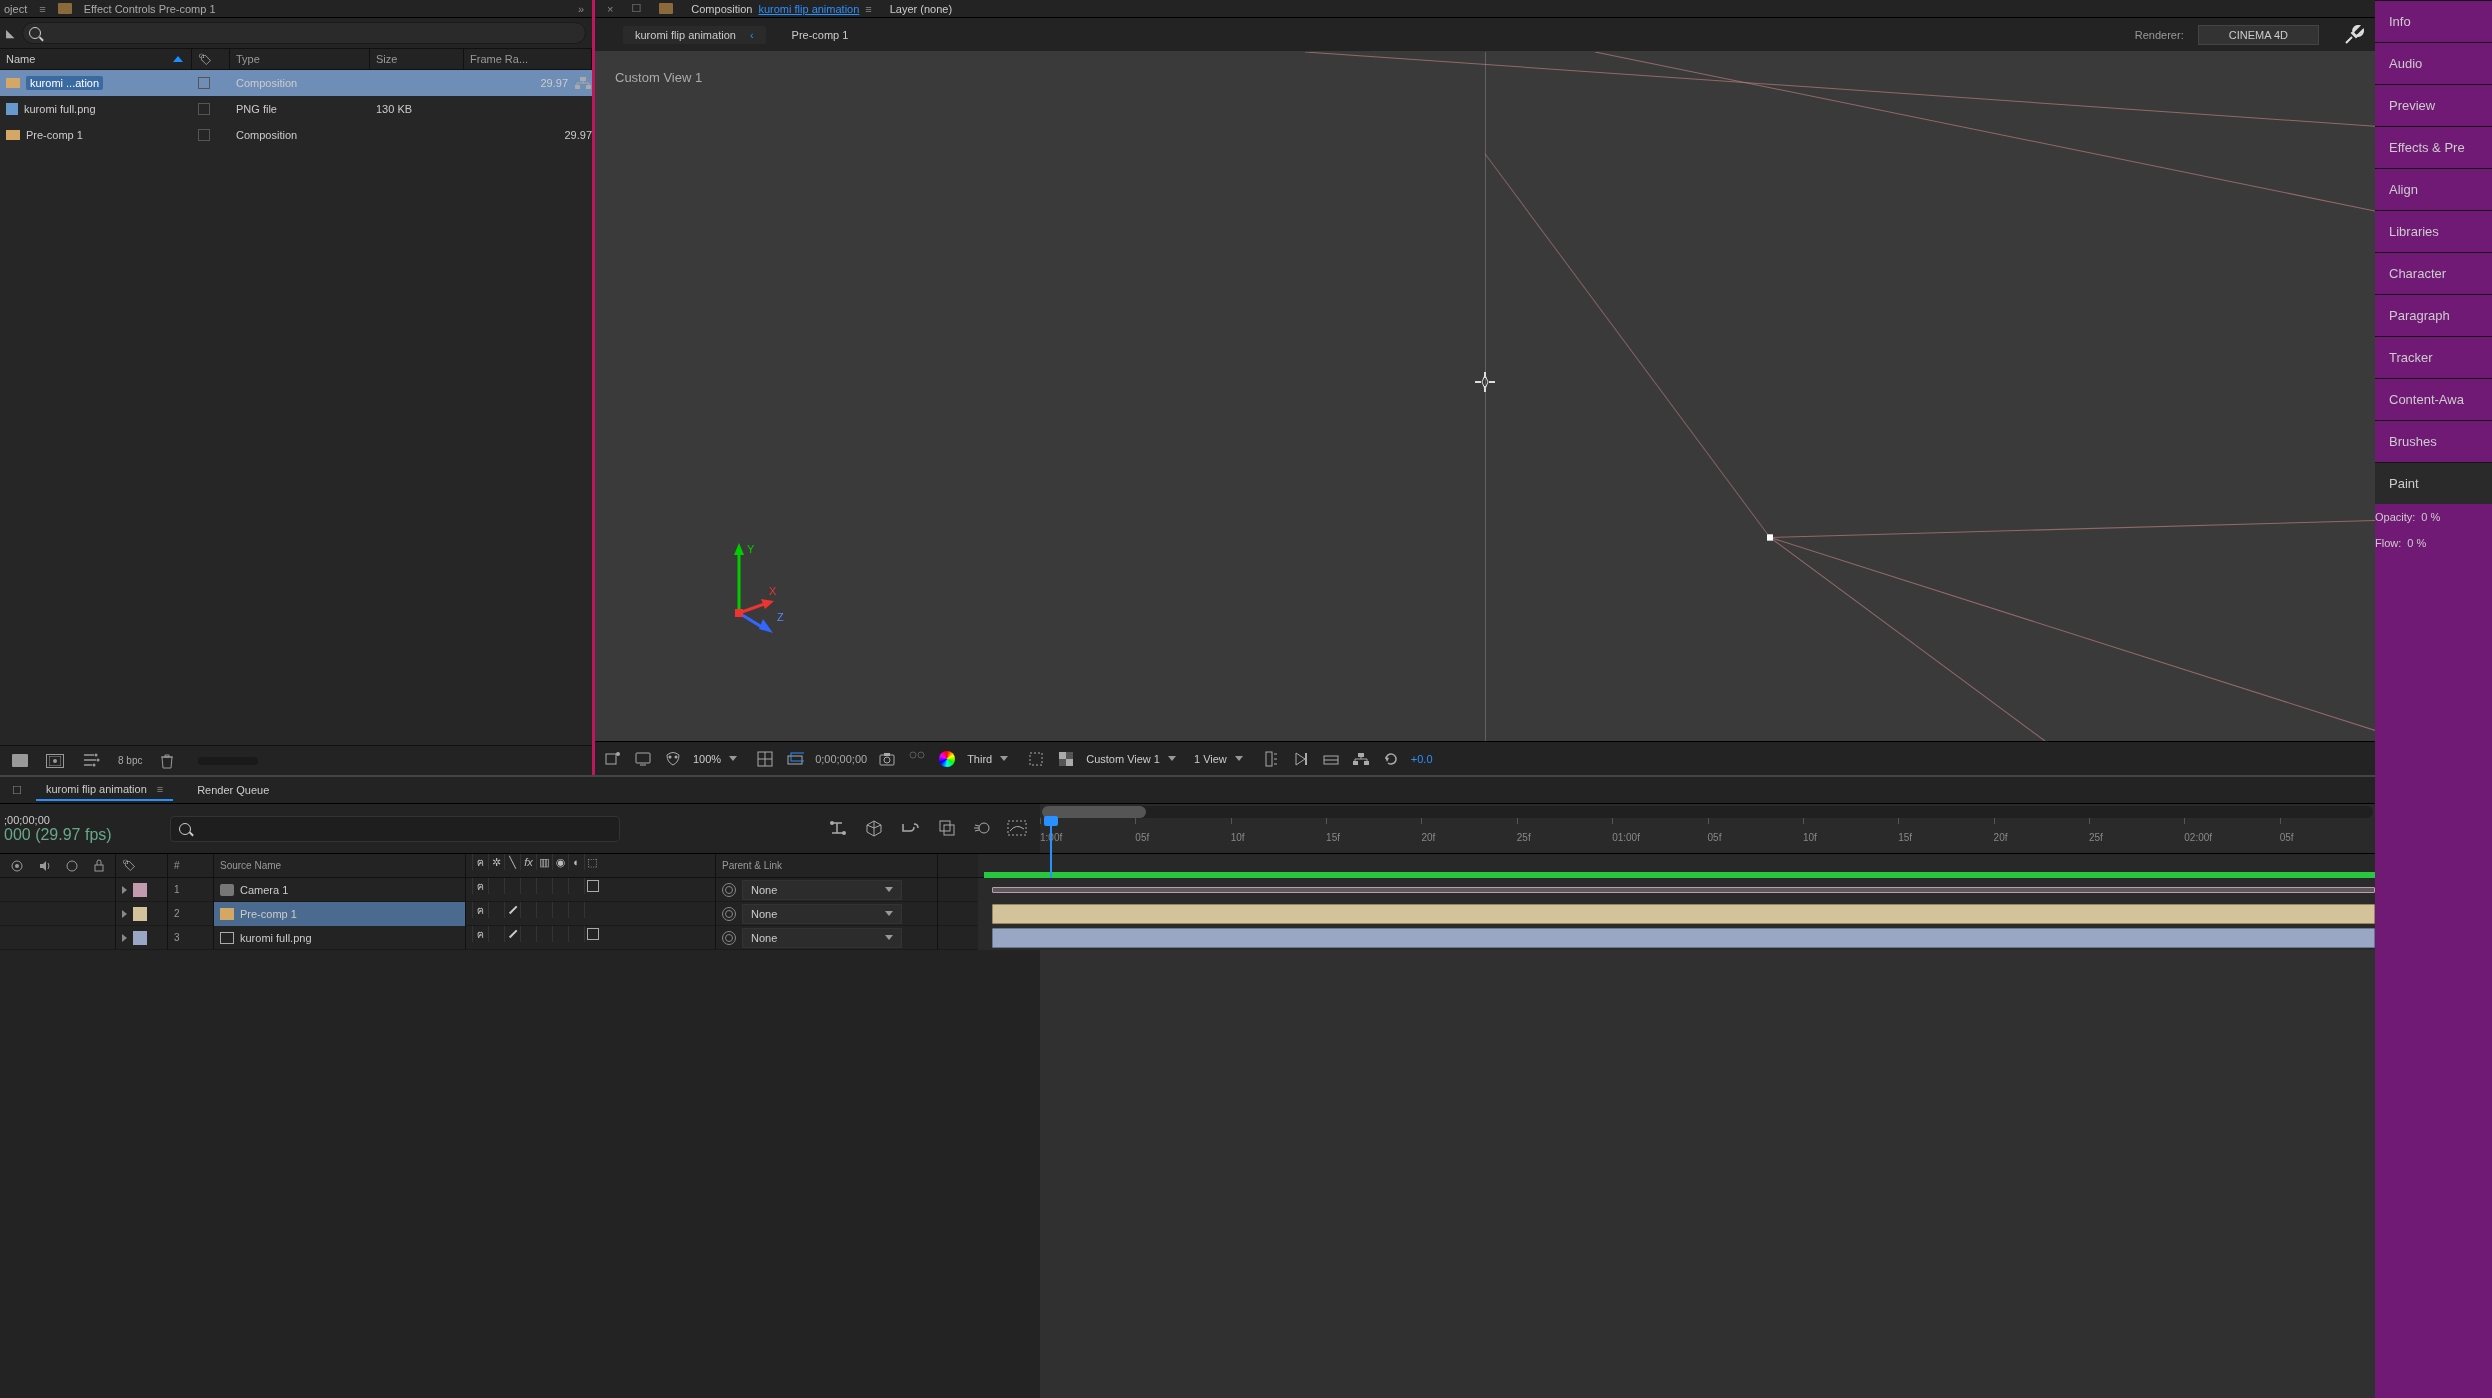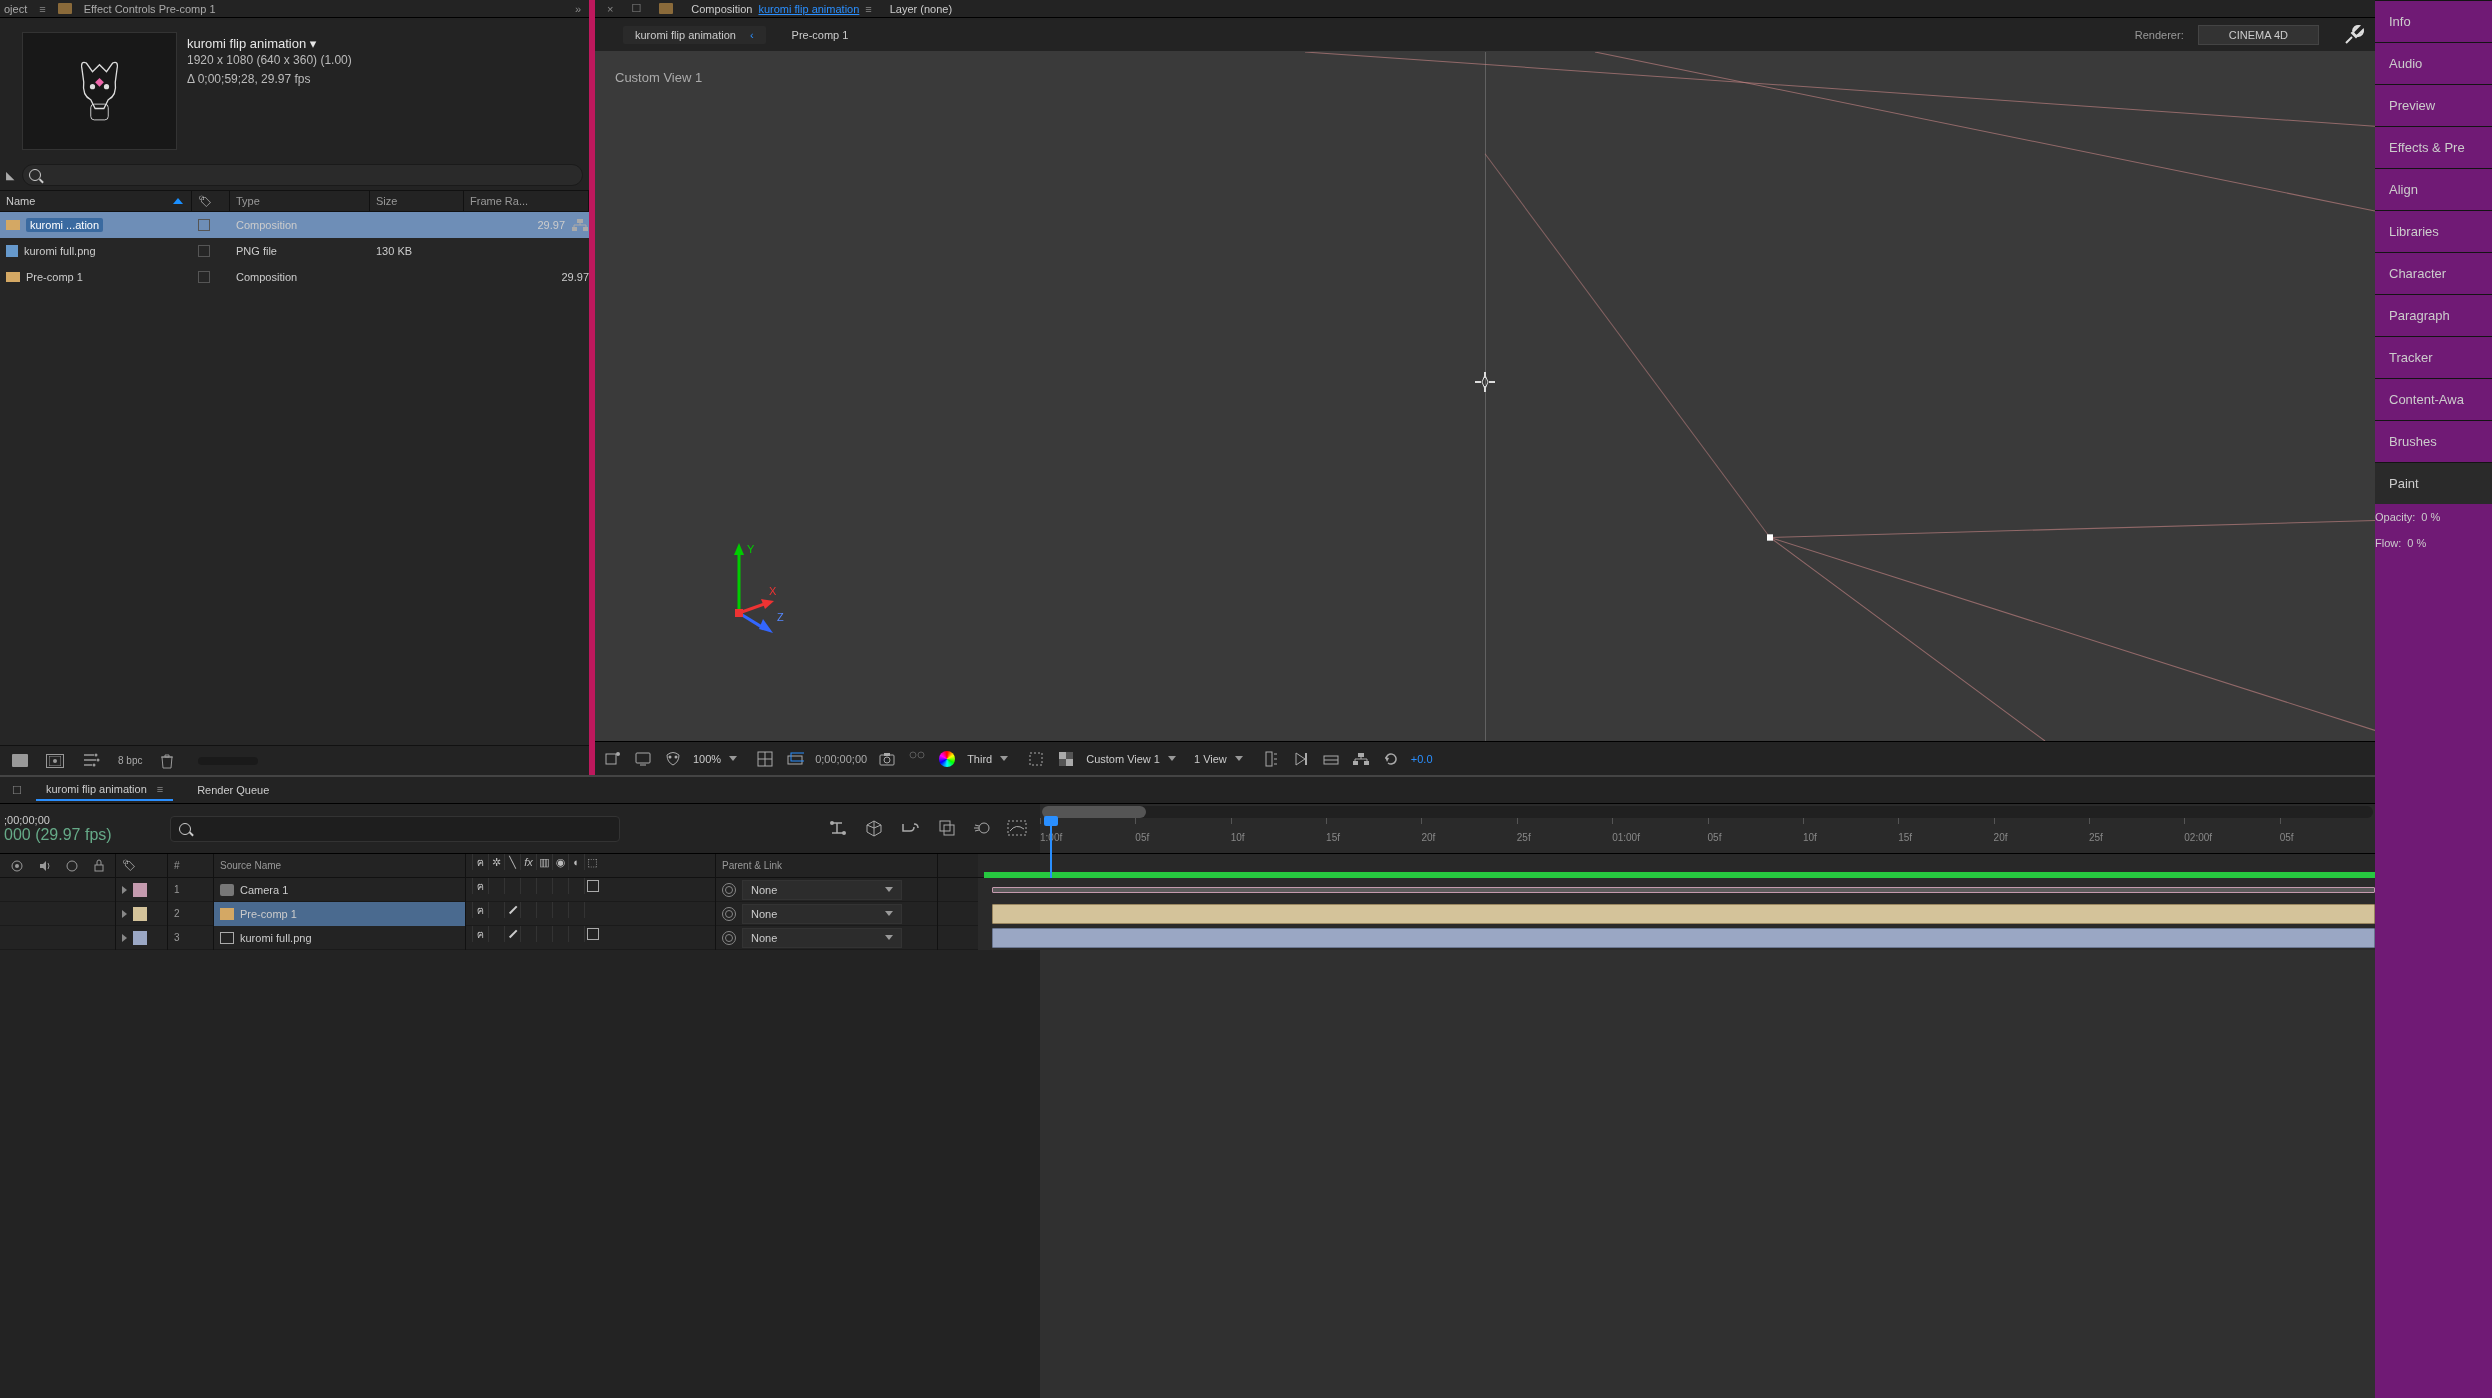--- a/index.html
+++ b/index.html
@@ -1,21 +1,21 @@
 <!DOCTYPE html>
 <html><head>
 <meta charset="utf-8">
 <style>
 * { margin: 0; padding: 0; box-sizing: border-box; font-family: 'Segoe UI', Arial, sans-serif; font-size: 11px; color: #ccc; }
 body { background: #1e1e1e; width: 2492px; height: 1398px; overflow: hidden; }
 
 .app { display: grid; grid-template-columns: 595px 1780px 1fr; grid-template-rows: 775px 1fr; height: 100%; }
 
 
-.left-col { background: #232323; display: flex; flex-direction: column; border-right: 6px solid #be185d; grid-row: 1 / 2; }
+.left-col { background: #232323; display: flex; flex-direction: column; border-right: 3px solid #be185d; grid-row: 1 / 2; }
 .left-tabs { display: flex; align-items: center; height: 18px; padding-left: 4px; gap: 12px; border-bottom: 1px solid #000; }
 .left-tabs .tab { color: #aaa; }
 .roll { color: #888; }
 .proj-info { display: flex; gap: 10px; padding: 14px 12px 10px 22px; }
 .proj-thumb { width: 155px; height: 118px; background: #181818; display: flex; align-items: center; justify-content: center; border: 1px solid #333; }
 .proj-thumb svg { width: 55px; height: 70px; }
 .proj-meta { padding-top: 4px; }
 .proj-meta .ttl { color: #e6e6e6; font-size: 13px; }
 .proj-meta .sub { color: #bbb; font-size: 12px; line-height: 1.6; }
 .search-row { padding: 4px 6px; display: flex; align-items: center; gap: 8px; height: 30px; }
@@ -159,36 +159,20 @@
 
   <div class="left-col">
     <div class="left-tabs">
       <span class="tab">oject</span>
       <span class="roll">≡</span>
       <span class="fold" style="width:14px;height:11px;background:#8a6a3a"></span>
       <span class="tab">Effect Controls Pre-comp 1</span>
       <span style="margin-left:auto;margin-right:8px" class="roll">»</span>
     </div>
 
-    <div class="proj-info">
-      <div class="proj-thumb">
-        <svg viewBox="0 0 60 80">
-          <path d="M10 15 Q8 5 15 8 L22 18 L30 10 L38 18 L45 8 Q52 5 50 15 L48 30 Q50 45 40 50 L35 60 L25 60 L20 50 Q10 45 12 30 Z" fill="none" stroke="#ddd" stroke-width="1.5"></path>
-          <circle cx="22" cy="35" r="3" fill="#ddd"></circle>
-            <circle cx="38" cy="35" r="3" fill="#ddd"></circle>
-          <path d="M25 30 L30 25 L35 30 L30 35 Z" fill="#e6a"></path>
-          <rect x="20" y="55" width="20" height="18" rx="4" fill="none" stroke="#ddd"></rect>
-        </svg>
-      </div>
-      <div class="proj-meta">
-        <div class="ttl">kuromi flip animation ▾</div>
-        <div class="sub">1920 x 1080  (640 x 360) (1.00)</div>
-        <div class="sub">Δ 0;00;59;28, 29.97 fps</div>
-      </div>
-    </div>
 
     <div class="search-row">
       <span style="color:#aaa">◣</span>
       <div class="sbox">
           <div class="mag"></div>
         </div>
     </div>
 
     <div class="proj-head">
       <div class="ph name">

